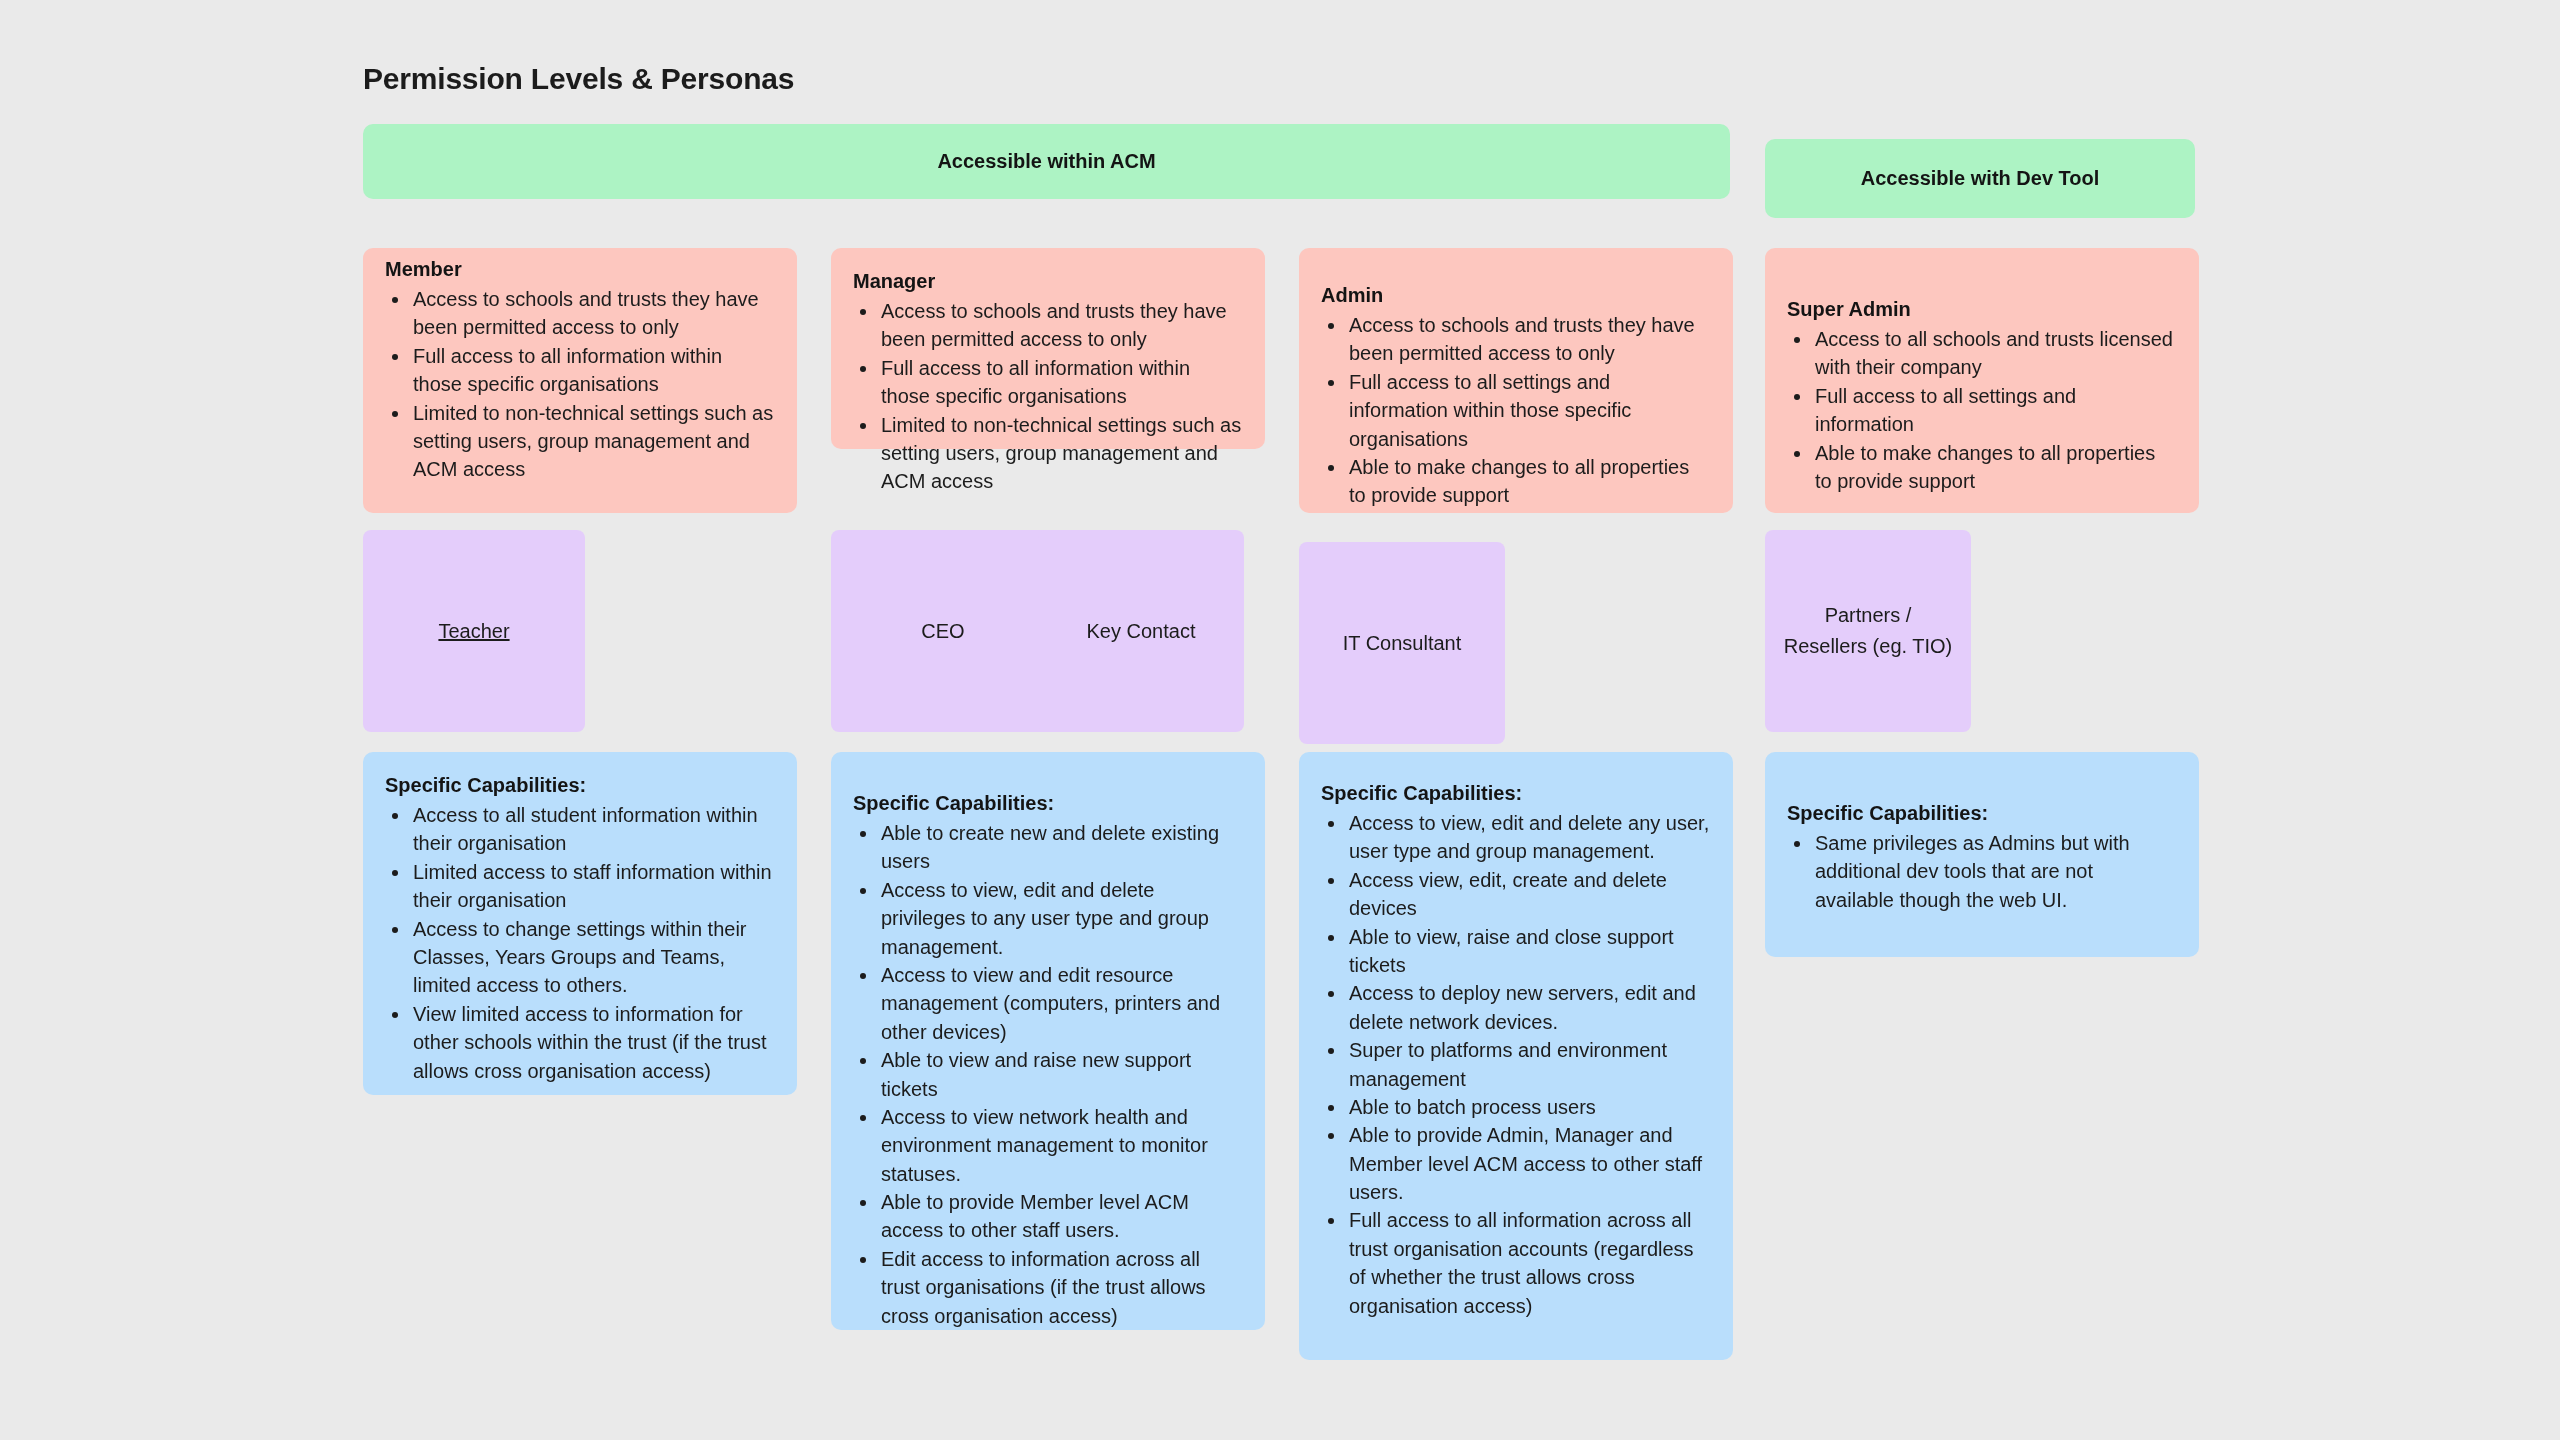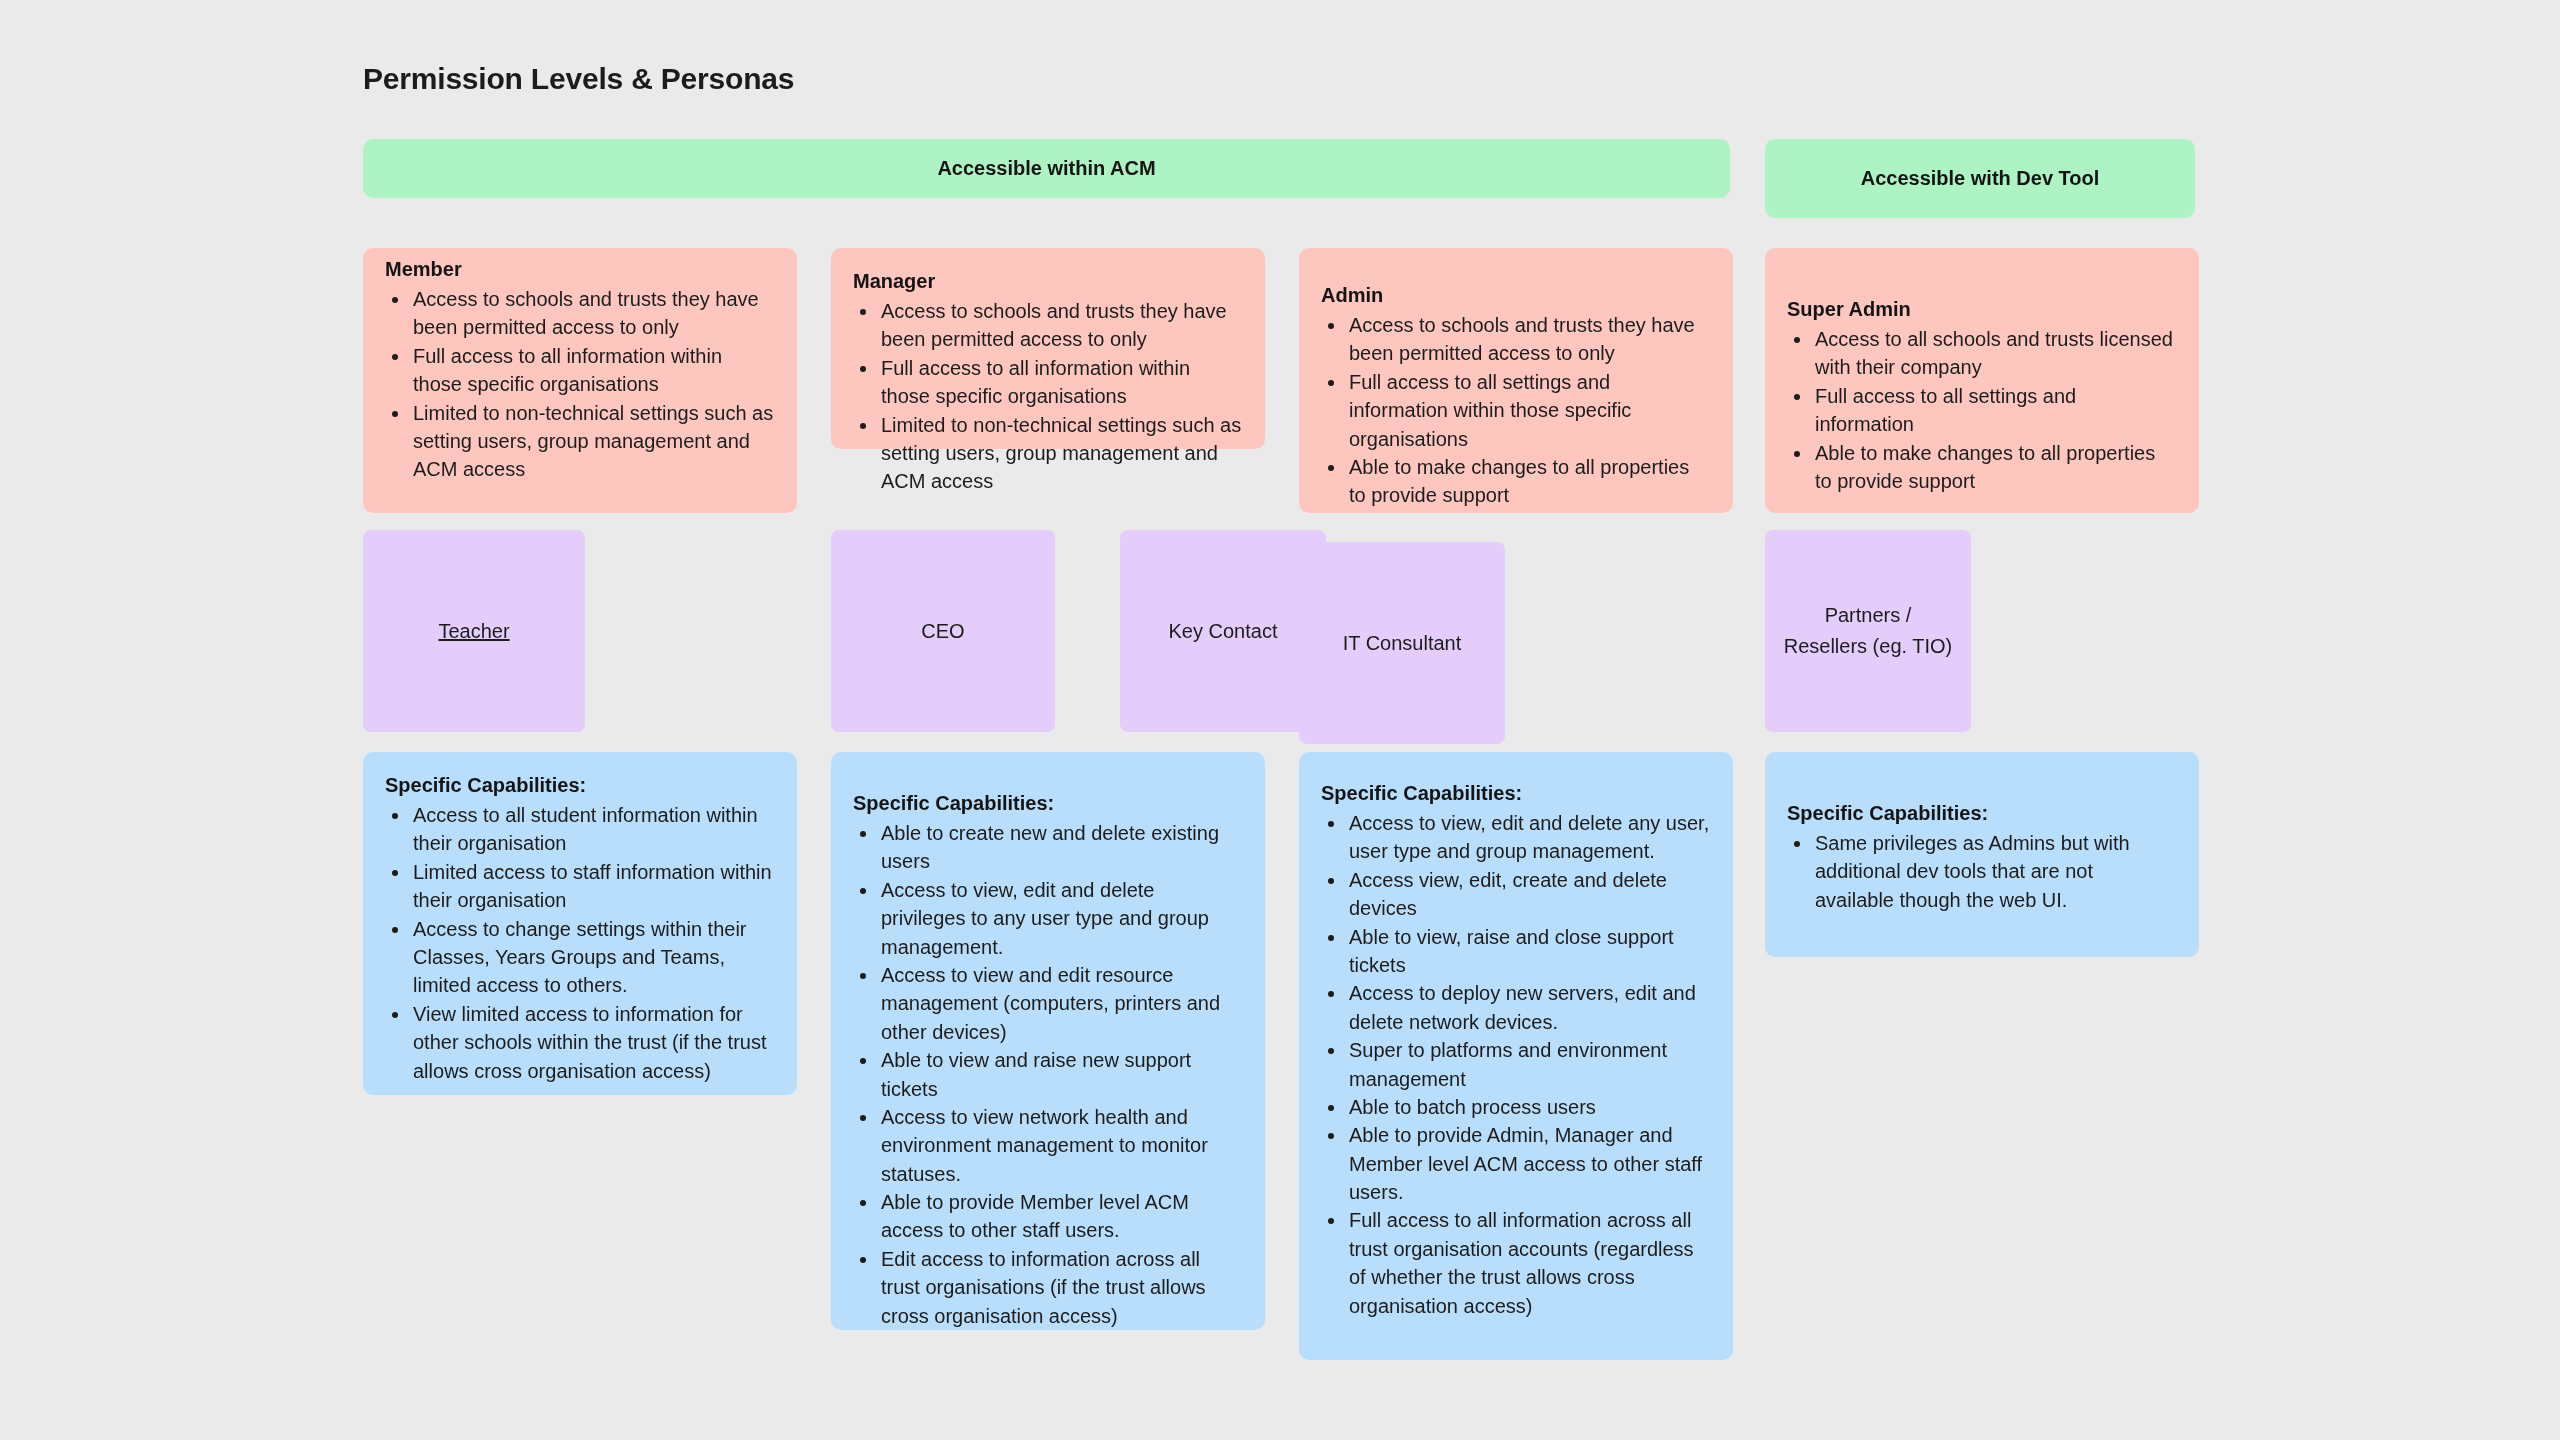--- a/index.html
+++ b/index.html
@@ -34,21 +34,21 @@
     position: absolute;
     background: #adf3c4;
     border-radius: 10px;
     display: flex;
     align-items: center;
     justify-content: center;
     font-size: 20px;
     font-weight: bold;
     color: #141414;
   }
-  .banner-acm   { left: 363px;  top: 139px; width: 1367px; height: 59px; text-align: right; }
+  .banner-acm   { left: 363px;  top: 124px; width: 1367px; height: 75px; text-align: right; }
   .banner-dev   { left: 1765px; top: 139px; width: 430px;  height: 79px; }
 
   
   .card {
     position: absolute;
     border-radius: 10px;
     box-sizing: border-box;
     padding: 18px 22px 20px 22px;
   }
   .card.pink { background: #fdc7bf; }
@@ -90,21 +90,21 @@
     justify-content: center;
     text-align: center;
     font-size: 20px;
     line-height: 1.55;
     color: #1c1c1c;
     box-sizing: border-box;
     padding: 6px;
   }
   .persona-teacher   { left: 363px;  top: 530px; width: 222px; height: 202px; text-decoration: underline; }
   .persona-ceo       { left: 831px;  top: 530px; width: 224px; height: 202px; }
-  .persona-key       { left: 1120px; top: 530px; width: 206px; height: 202px; }
+  .persona-key       { left: 1038px; top: 530px; width: 206px; height: 202px; }
   .persona-it        { left: 1299px; top: 530px; width: 206px; height: 202px; margin-top: 12px; }
   .persona-partners  { left: 1765px; top: 530px; width: 206px; height: 202px; }
 
   
   .blue-member     { left: 363px;  top: 752px; width: 434px;  height: 343px; padding-top: 20px; }
   .blue-manager    { left: 831px;  top: 752px; width: 434px;  height: 578px; padding-top: 38px; }
   .blue-admin      { left: 1299px; top: 752px; width: 434px;  height: 608px; padding-top: 28px; }
   .blue-superadmin { left: 1765px; top: 752px; width: 434px;  height: 205px; padding-top: 48px; }
 </style>
 </head>

